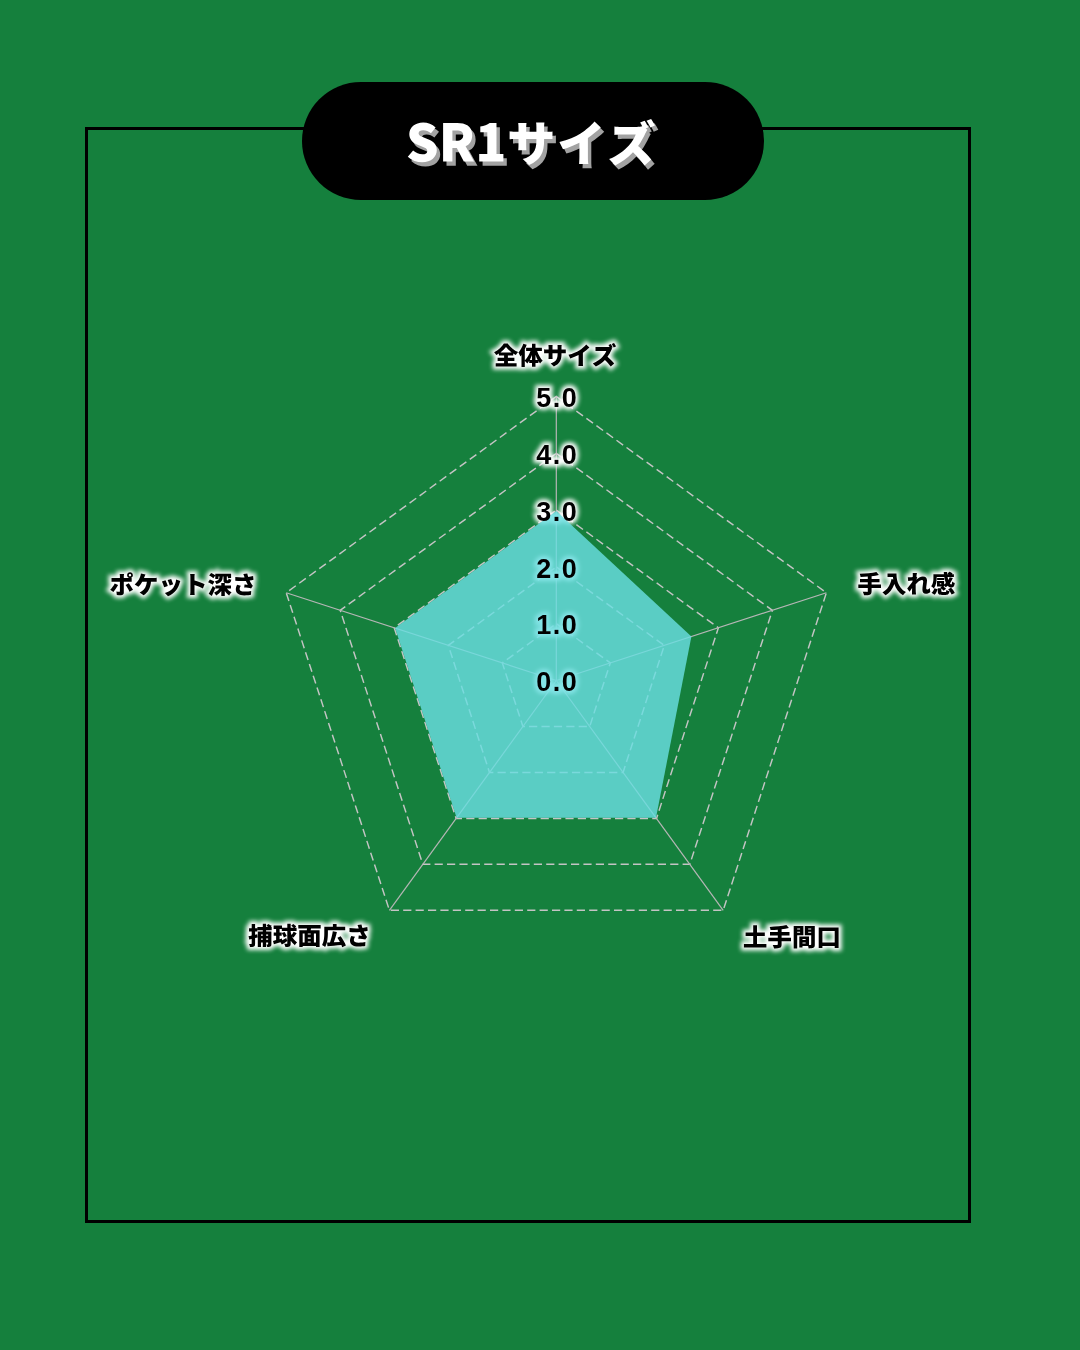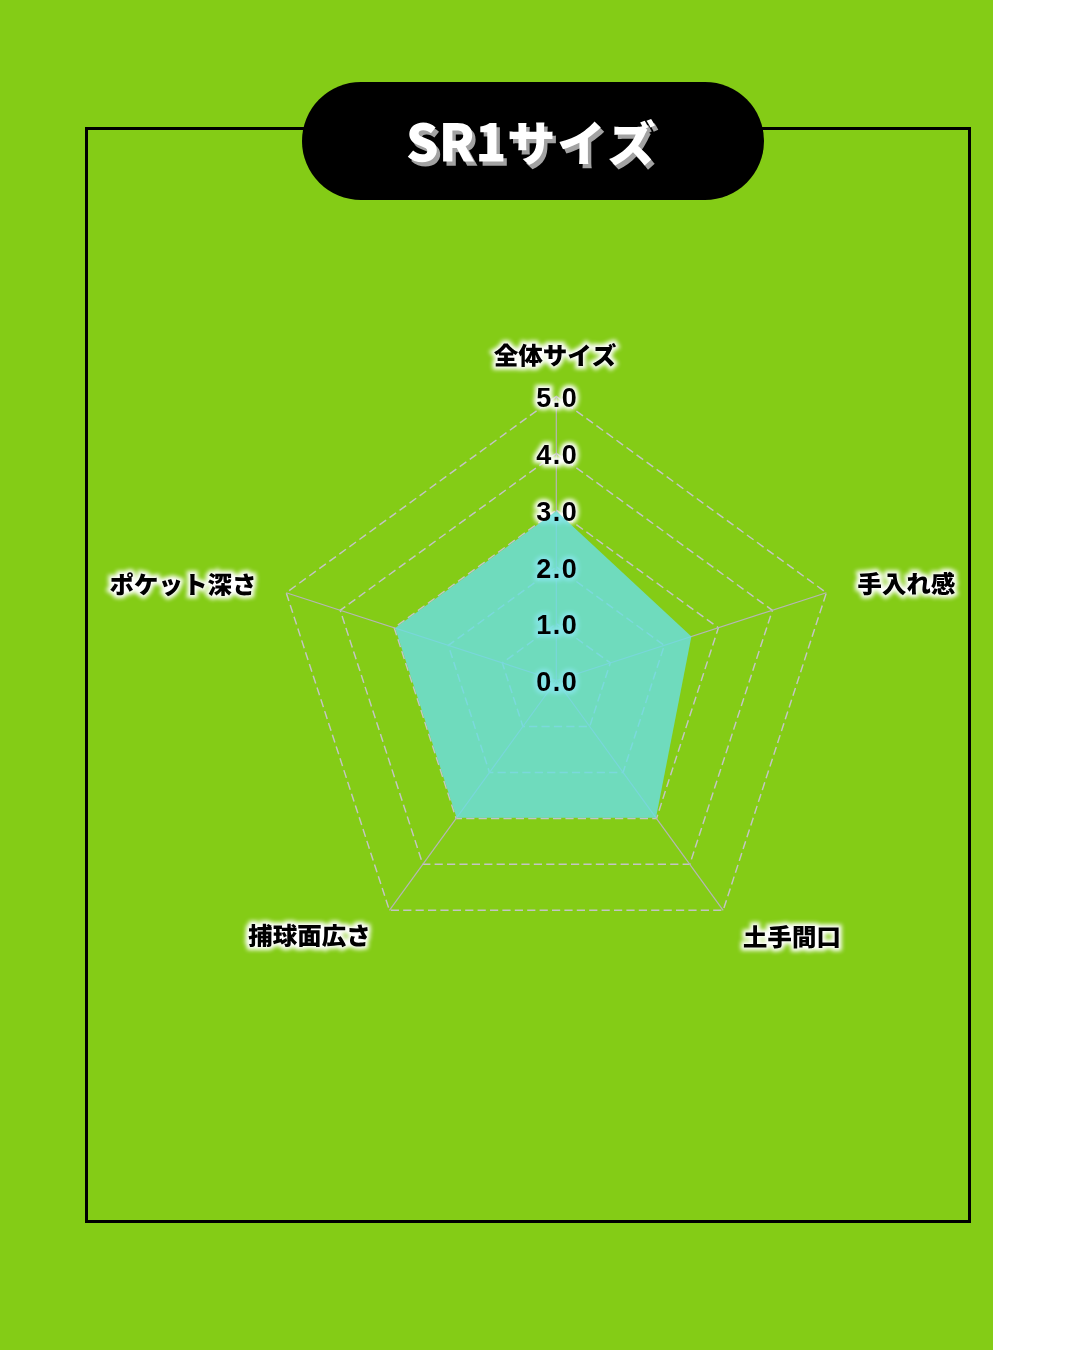--- a/index.html
+++ b/index.html
@@ -1,16 +1,16 @@
 <!DOCTYPE html>
 <html><head>
 <meta charset="utf-8">
 <style>
 html,body{margin:0;padding:0;background:#ffffff}
-.page{position:relative;width:993px;height:1350px;background:#84cc16;overflow:hidden;font-family:"Liberation Sans",sans-serif}
+.page{position:relative;width:1080px;height:1350px;background:#15803d;overflow:hidden;font-family:"Liberation Sans",sans-serif}
 </style>
 </head>
 <body>
 <div class="page">
 
 <div style="position:absolute;left:85px;top:127px;width:880px;height:1090px;border:3px solid #000000"></div>
 
 <div style="position:absolute;left:302px;top:82px;width:462px;height:118px;background:#000000;border-radius:59px"></div>
 
 <svg style="position:absolute;left:0;top:0" width="1080" height="260" viewBox="0 0 1080 260">

